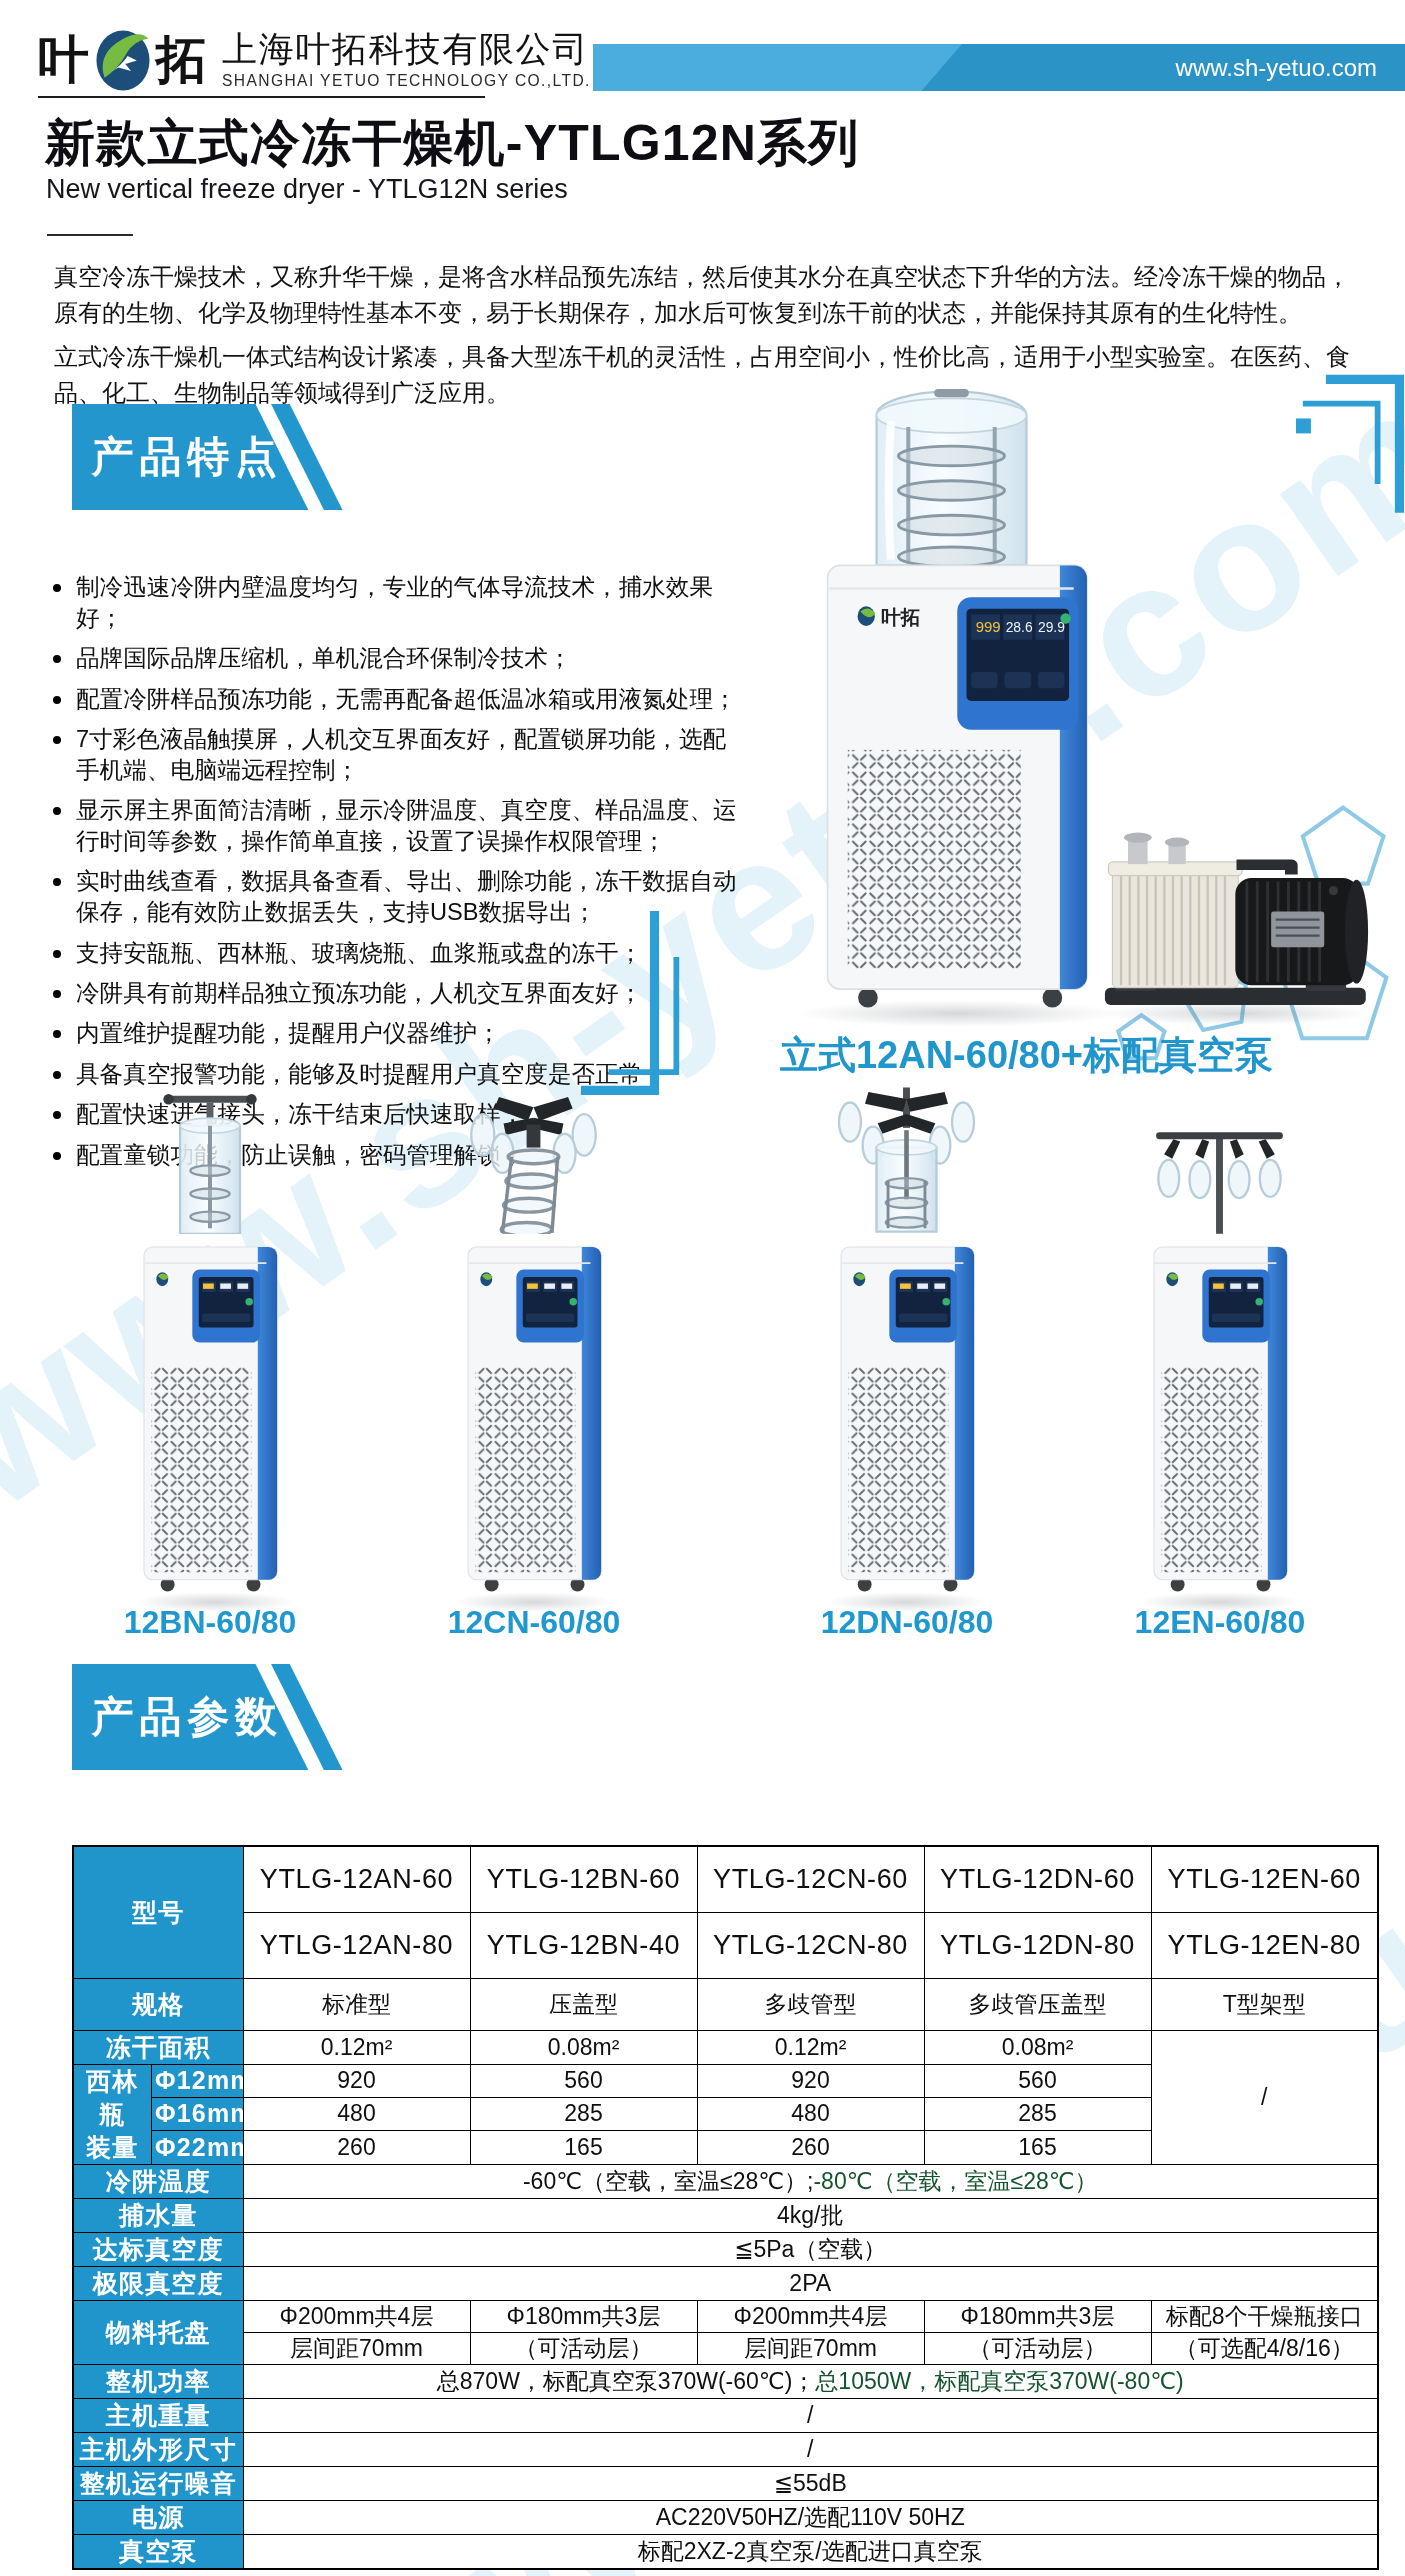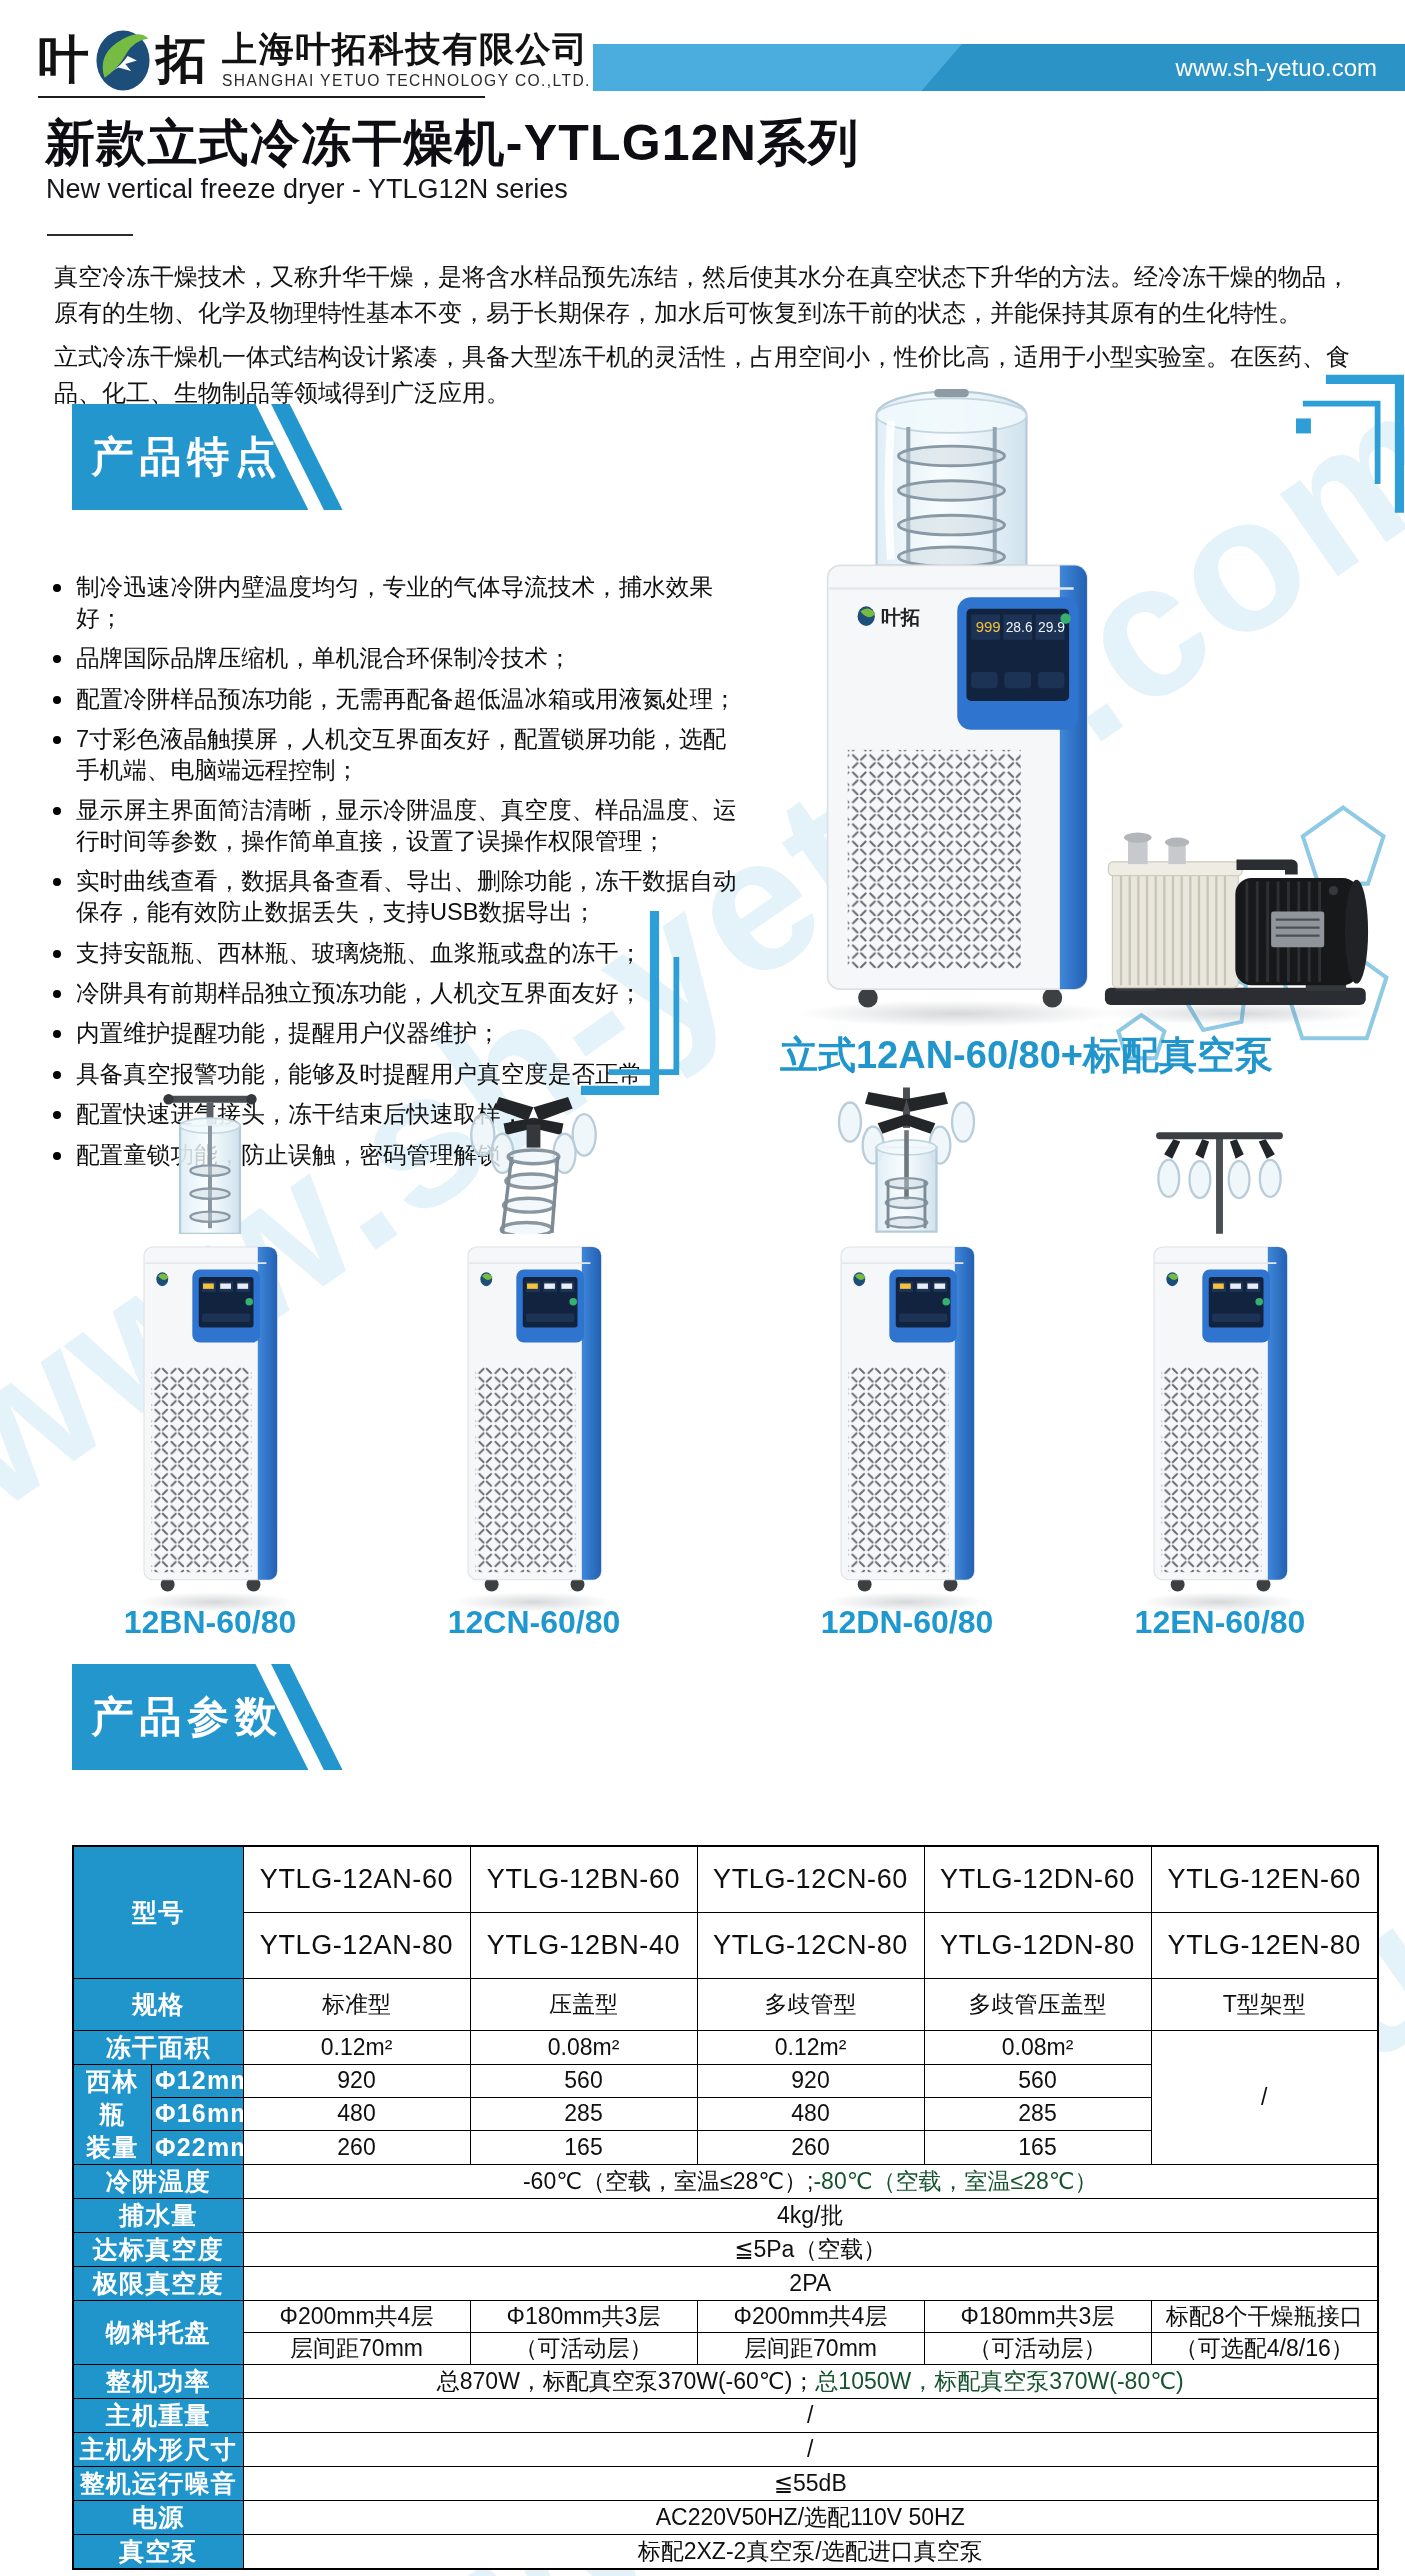--- a/index.html
+++ b/index.html
@@ -12,21 +12,21 @@
     color:rgba(120,190,228,0.20);transform:rotate(-35deg);transform-origin:left top;
     pointer-events:none;z-index:1;letter-spacing:4.6px;}
 
   .content{position:absolute;inset:0;z-index:2;}
 
   
   .logo-row{position:absolute;left:38px;top:28px;height:65px;display:flex;align-items:center;}
   .logo-ye,.logo-tuo{font-size:51px;font-weight:700;color:#121212;font-family:"Liberation Serif","DejaVu Serif",serif;}
   .logo-mark{width:60px;height:65px;margin:0 3.5px;}
   .company-block{margin-left:15px;}
-  .company-cn{font-size:35px;font-weight:700;color:#121212;letter-spacing:1.7px;line-height:1.05;}
+  .company-cn{font-size:35px;font-weight:400;color:#121212;letter-spacing:1.7px;line-height:1.05;}
   .company-en{font-size:15.6px;color:#2a2a2a;letter-spacing:1.4px;margin-top:4.6px;}
   .logo-rule{position:absolute;left:38px;top:96px;width:447px;height:1.7px;background:#1c1c1c;}
 
   .banner{position:absolute;left:593px;top:44px;width:812px;height:47px;background:#2b93c6;overflow:hidden;}
   .banner-light{position:absolute;left:0;top:0;width:369px;height:47px;background:#4aadde;
     clip-path:polygon(0 0,100% 0,89% 100%,0 100%);}
   .banner-url{position:absolute;right:28px;top:0;height:47px;line-height:47px;color:#fff;font-size:24px;}
 
   
   .page-title{position:absolute;left:45px;top:110px;font-size:50px;font-weight:900;color:#0d0d13;letter-spacing:1.2px;}

